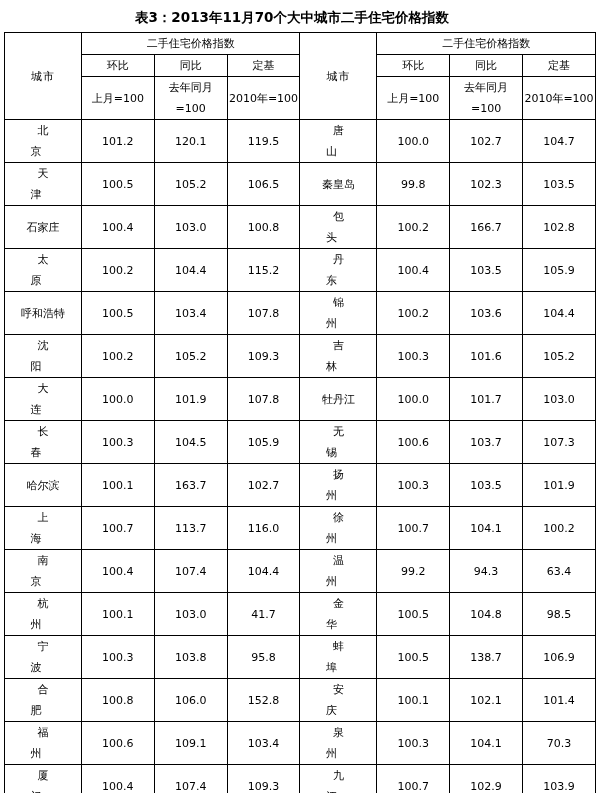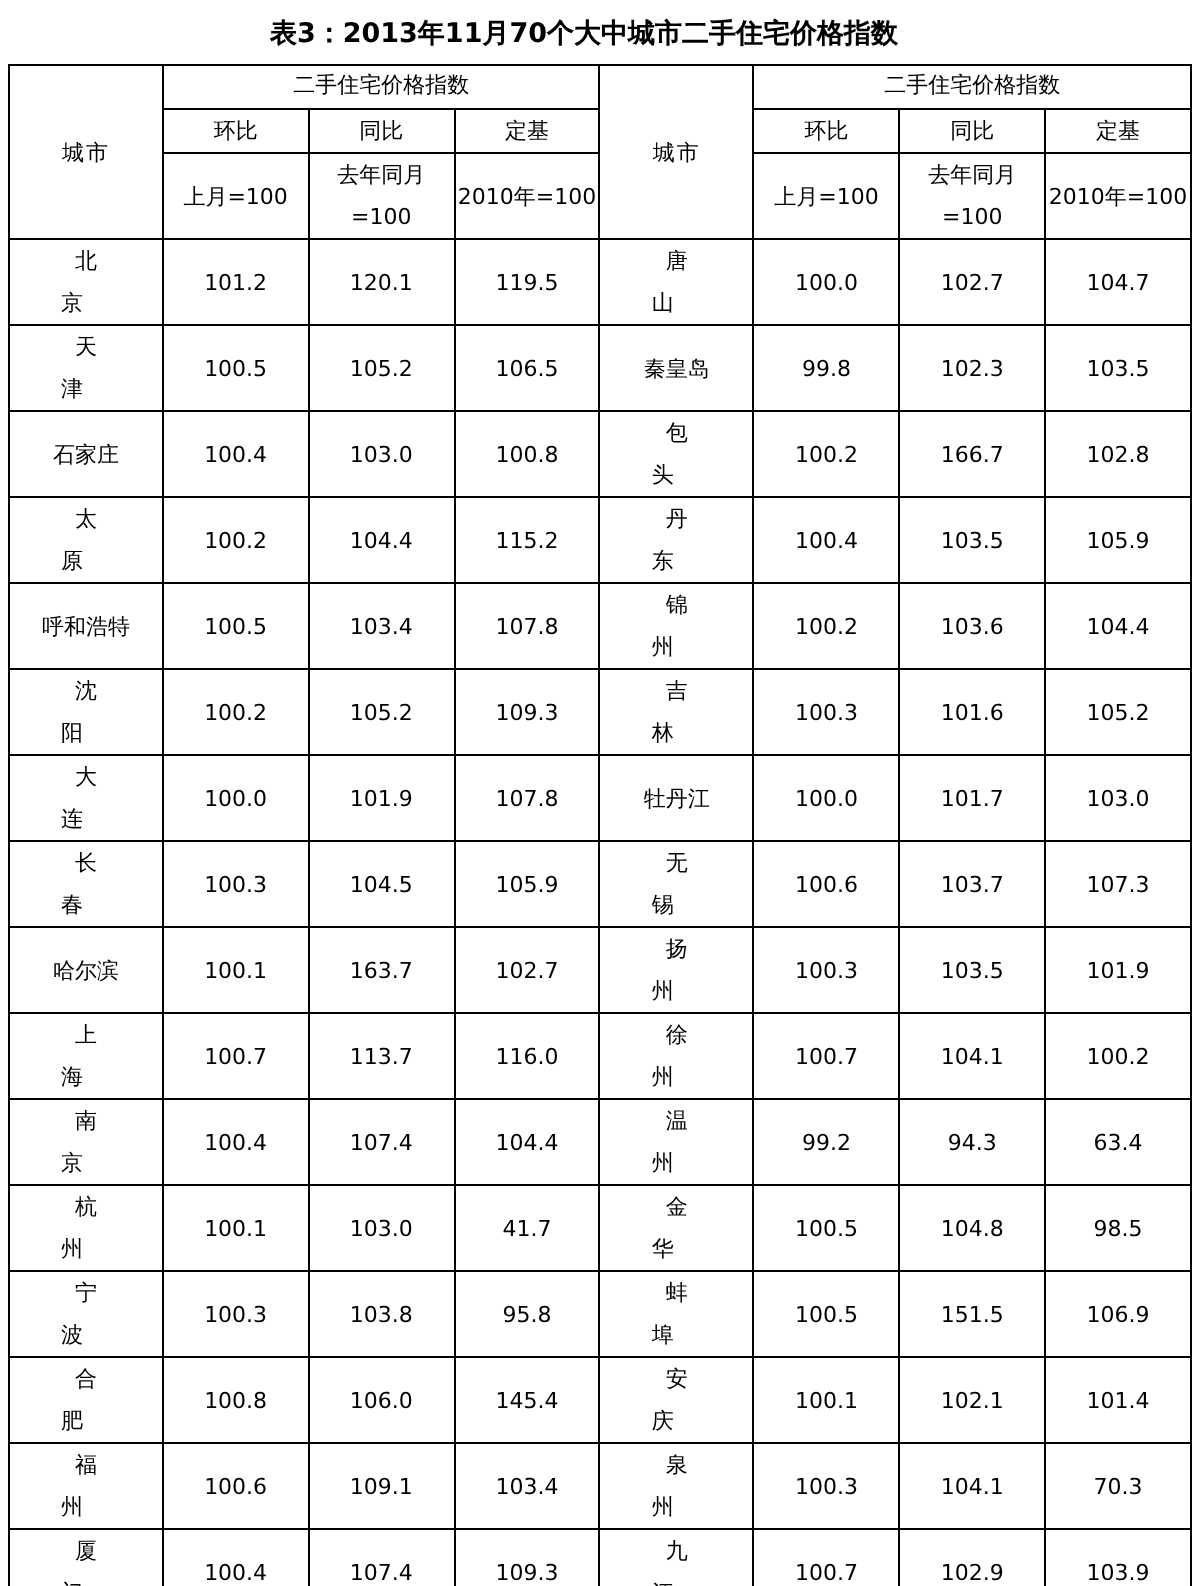--- a/index.html
+++ b/index.html
@@ -46,21 +46,20 @@
     line-height: 21px;
   }
   
   col.c-city { width: 76px; }
   col.c-val  { width: 72px; }
 
   .hdr-group {
     font-size: 11.5px;
     height: 20px;
     line-height: 20px;
-    font-family: Liberation Serif, serif;
   }
   .hdr-sub {
     font-size: 11.5px;
     height: 20px;
     line-height: 20px;
     margin-top: 24px;
   }
   .hdr-base {
     font-size: 10px;
     height: 19px;
@@ -243,28 +242,28 @@
           <td class="num">104.8</td>
           <td class="num">98.5</td>
         </tr>
         <tr>
           <td class="city sp2">宁　波</td>
           <td class="num">100.3</td>
           <td class="num">103.8</td>
           <td class="num">95.8</td>
           <td class="city sp2">蚌　埠</td>
           <td class="num">100.5</td>
-          <td class="num">151.5</td>
+          <td class="num">138.7</td>
           <td class="num">106.9</td>
         </tr>
         <tr>
           <td class="city sp2">合　肥</td>
           <td class="num">100.8</td>
           <td class="num">106.0</td>
-          <td class="num">145.4</td>
+          <td class="num">152.8</td>
           <td class="city sp2">安　庆</td>
           <td class="num">100.1</td>
           <td class="num">102.1</td>
           <td class="num">101.4</td>
         </tr>
         <tr>
           <td class="city sp2">福　州</td>
           <td class="num">100.6</td>
           <td class="num">109.1</td>
           <td class="num">103.4</td>

